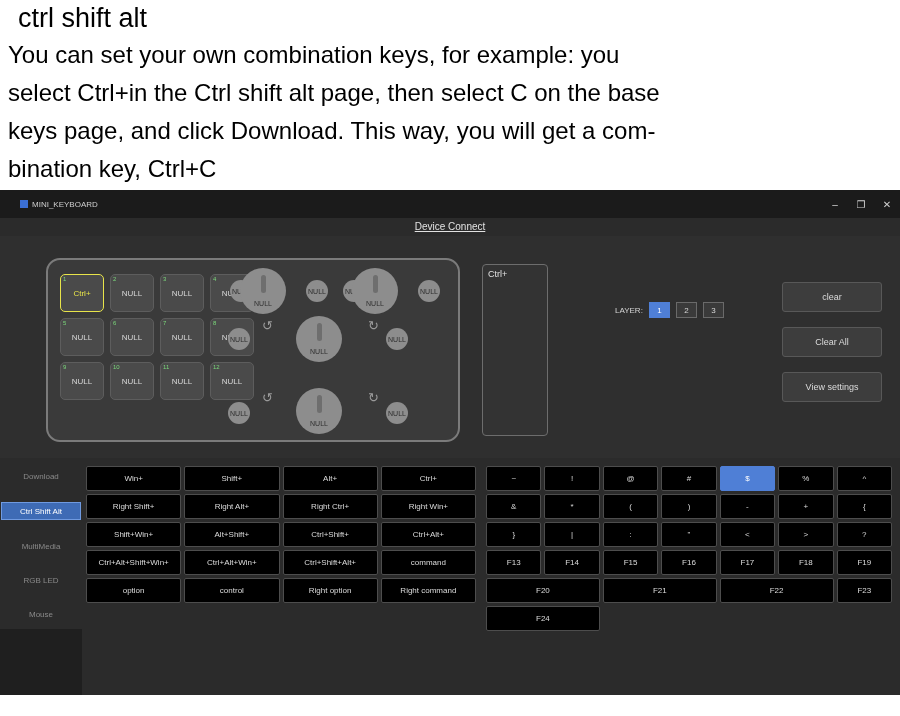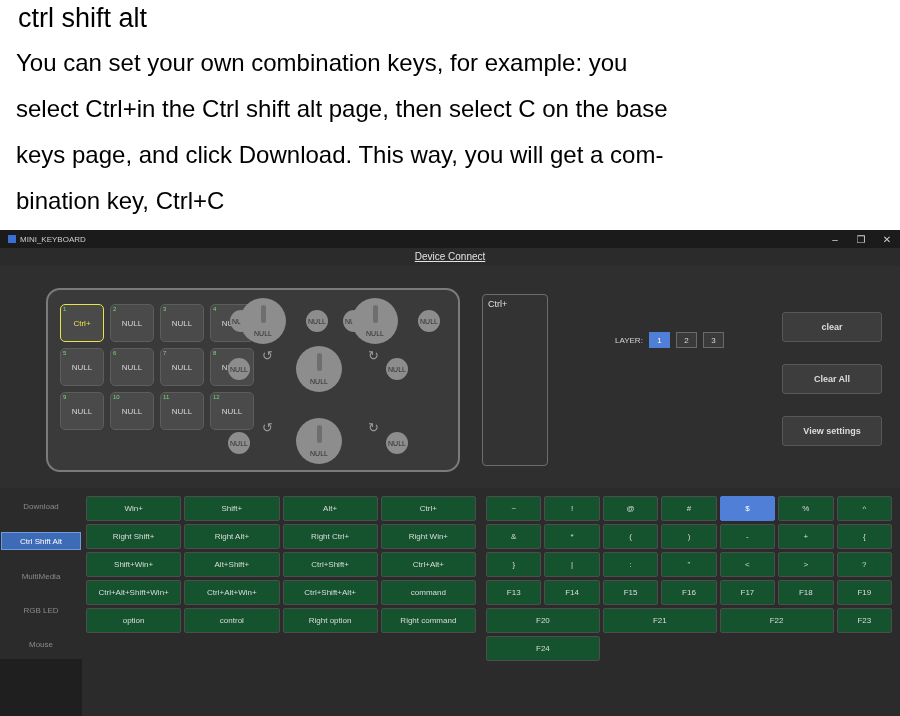--- a/index.html
+++ b/index.html
@@ -20,39 +20,39 @@
     padding-left:18px;
     font-weight:400;
   }
   .instr-body{
     font-size:24px;
     line-height:34px;
     padding-left:4px;
     padding-right:6px;
     font-weight:400;
   }
-  .instr-body p{margin:12px;}
+  .instr-body p{margin:4px;}
 
   
   .app{
     position:relative;
     width:900px;
     height:505px;
     background:#2b2b2b;
     color:#d8d8d8;
     overflow:hidden;
   }
   .titlebar{
-    height:18px;
+    height:28px;
     background:#1b1b1b;
     display:flex;
     align-items:center;
     font-size:8px;
     color:#cfcfcf;
-    padding-left:8px;
+    padding-left:20px;
   }
   .titlebar .logo{
     width:8px;height:8px;background:#3b6fd4;margin-right:4px;
   }
   .win-controls{
     margin-left:auto;display:flex;align-items:center;
   }
   .win-controls span{
     width:26px;text-align:center;font-size:10px;color:#d0d0d0;
   }
@@ -152,21 +152,21 @@
     background:#3a3a3a;border:1px solid #6a6a6a;
     color:#d6d6d6;font-size:8px;
     display:flex;align-items:center;justify-content:center;
   }
   .layerbtn.active{
     background:#4f7fd6;border-color:#4f7fd6;color:#fff;
   }
 
   .rightbtns{
     position:absolute;right:18px;top:46px;
-    display:flex;flex-direction:column;gap:22px;font-weight:bold;
+    display:flex;flex-direction:column;gap:15px;
   }
   .rbtn{
     width:98px;height:28px;
     background:#3d3d3d;
     border:1px solid #585858;
     border-radius:3px;
     font-size:9px;color:#dcdcdc;
     display:flex;align-items:center;justify-content:center;
   }
 
@@ -207,21 +207,21 @@
   }
   .gridB{
     flex:1;
     display:grid;
     grid-template-columns:repeat(7,1fr);
     grid-auto-rows:25px;
     gap:3px;
     align-content:start;
   }
   .cell{
-    background:#14532d;
+    background:#000000;
     border:1px solid #4d4d4d;
     border-radius:2px;
     font-size:8px;color:#dcdcdc;
     display:flex;align-items:center;justify-content:center;
     text-align:center;
   }
   .cell.hl{background:#4f7fd6;border-color:#4f7fd6;color:#fff;}
   .cell.wide2{grid-column:span 2;}
   .leftfill{
     position:absolute;left:0;bottom:0;width:82px;height:96px;

